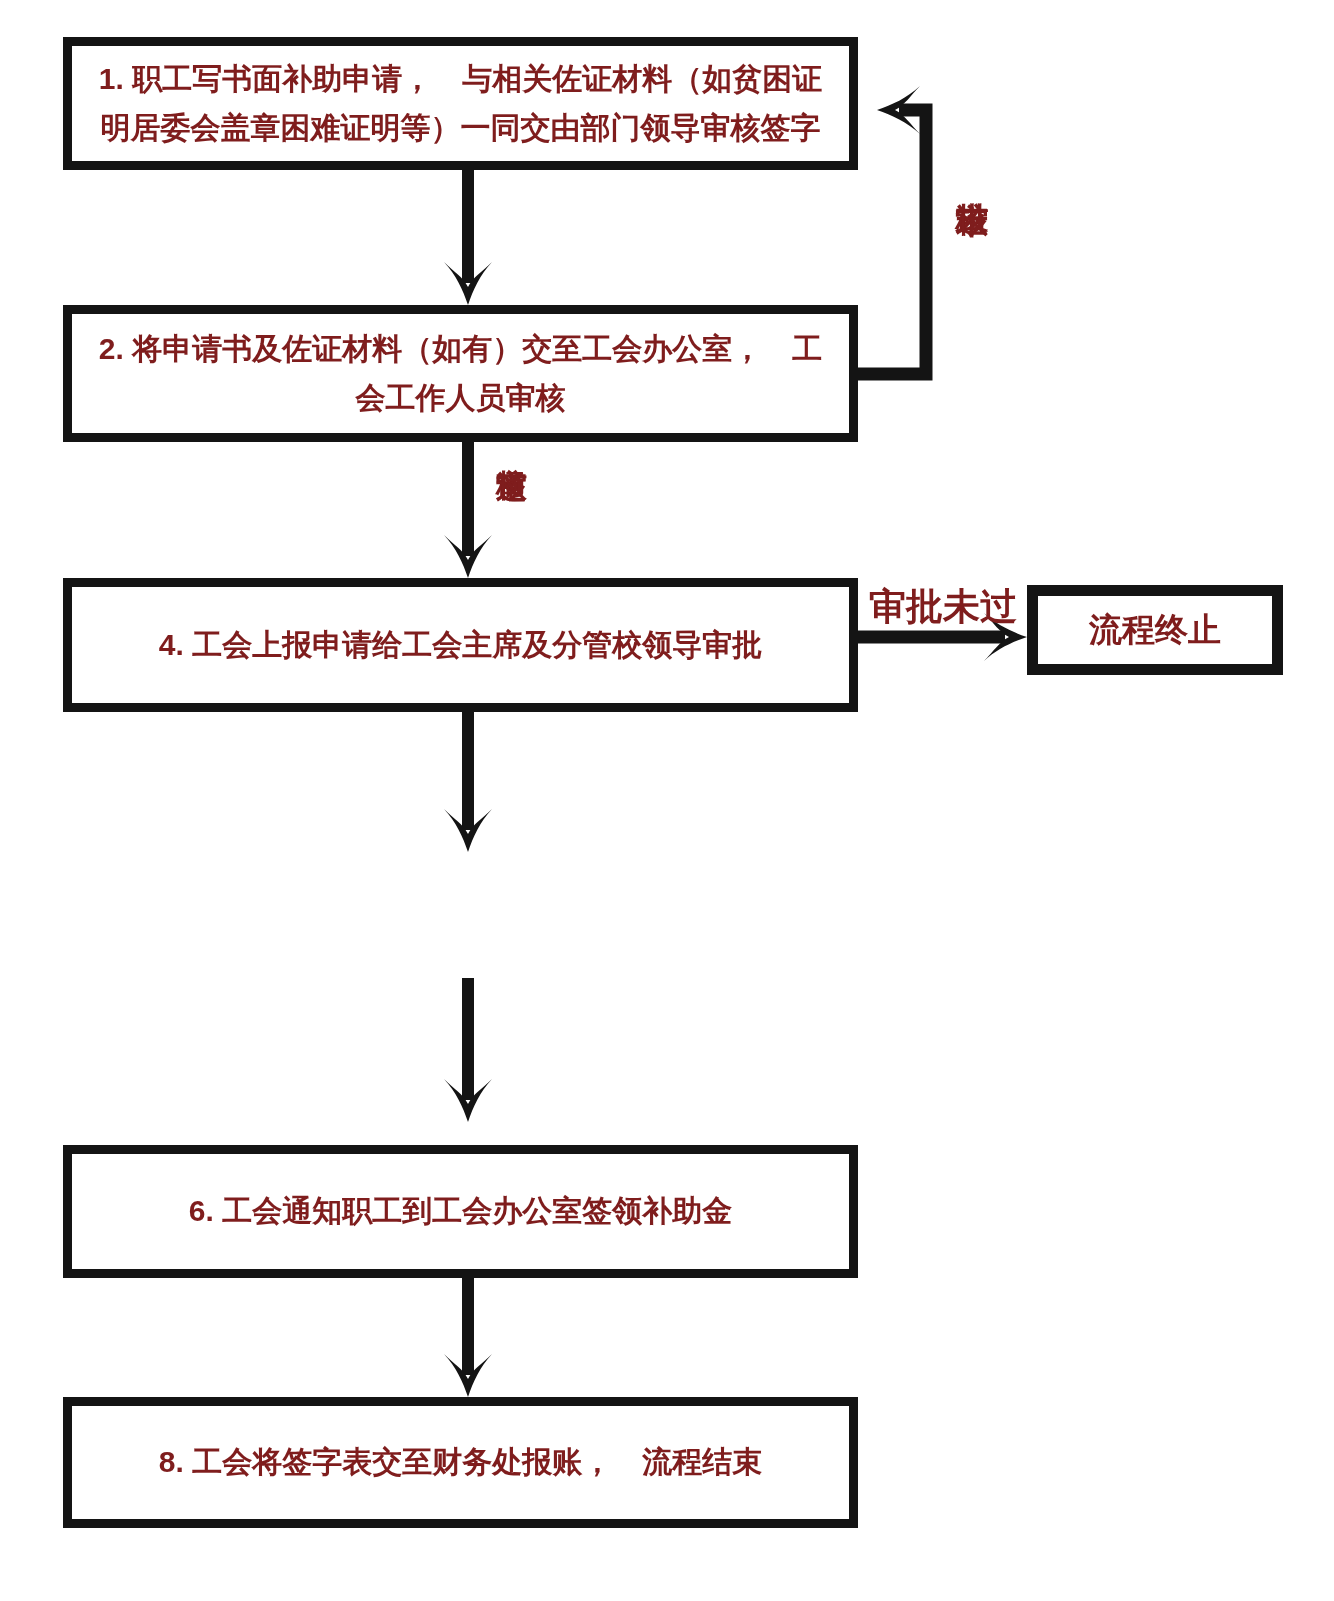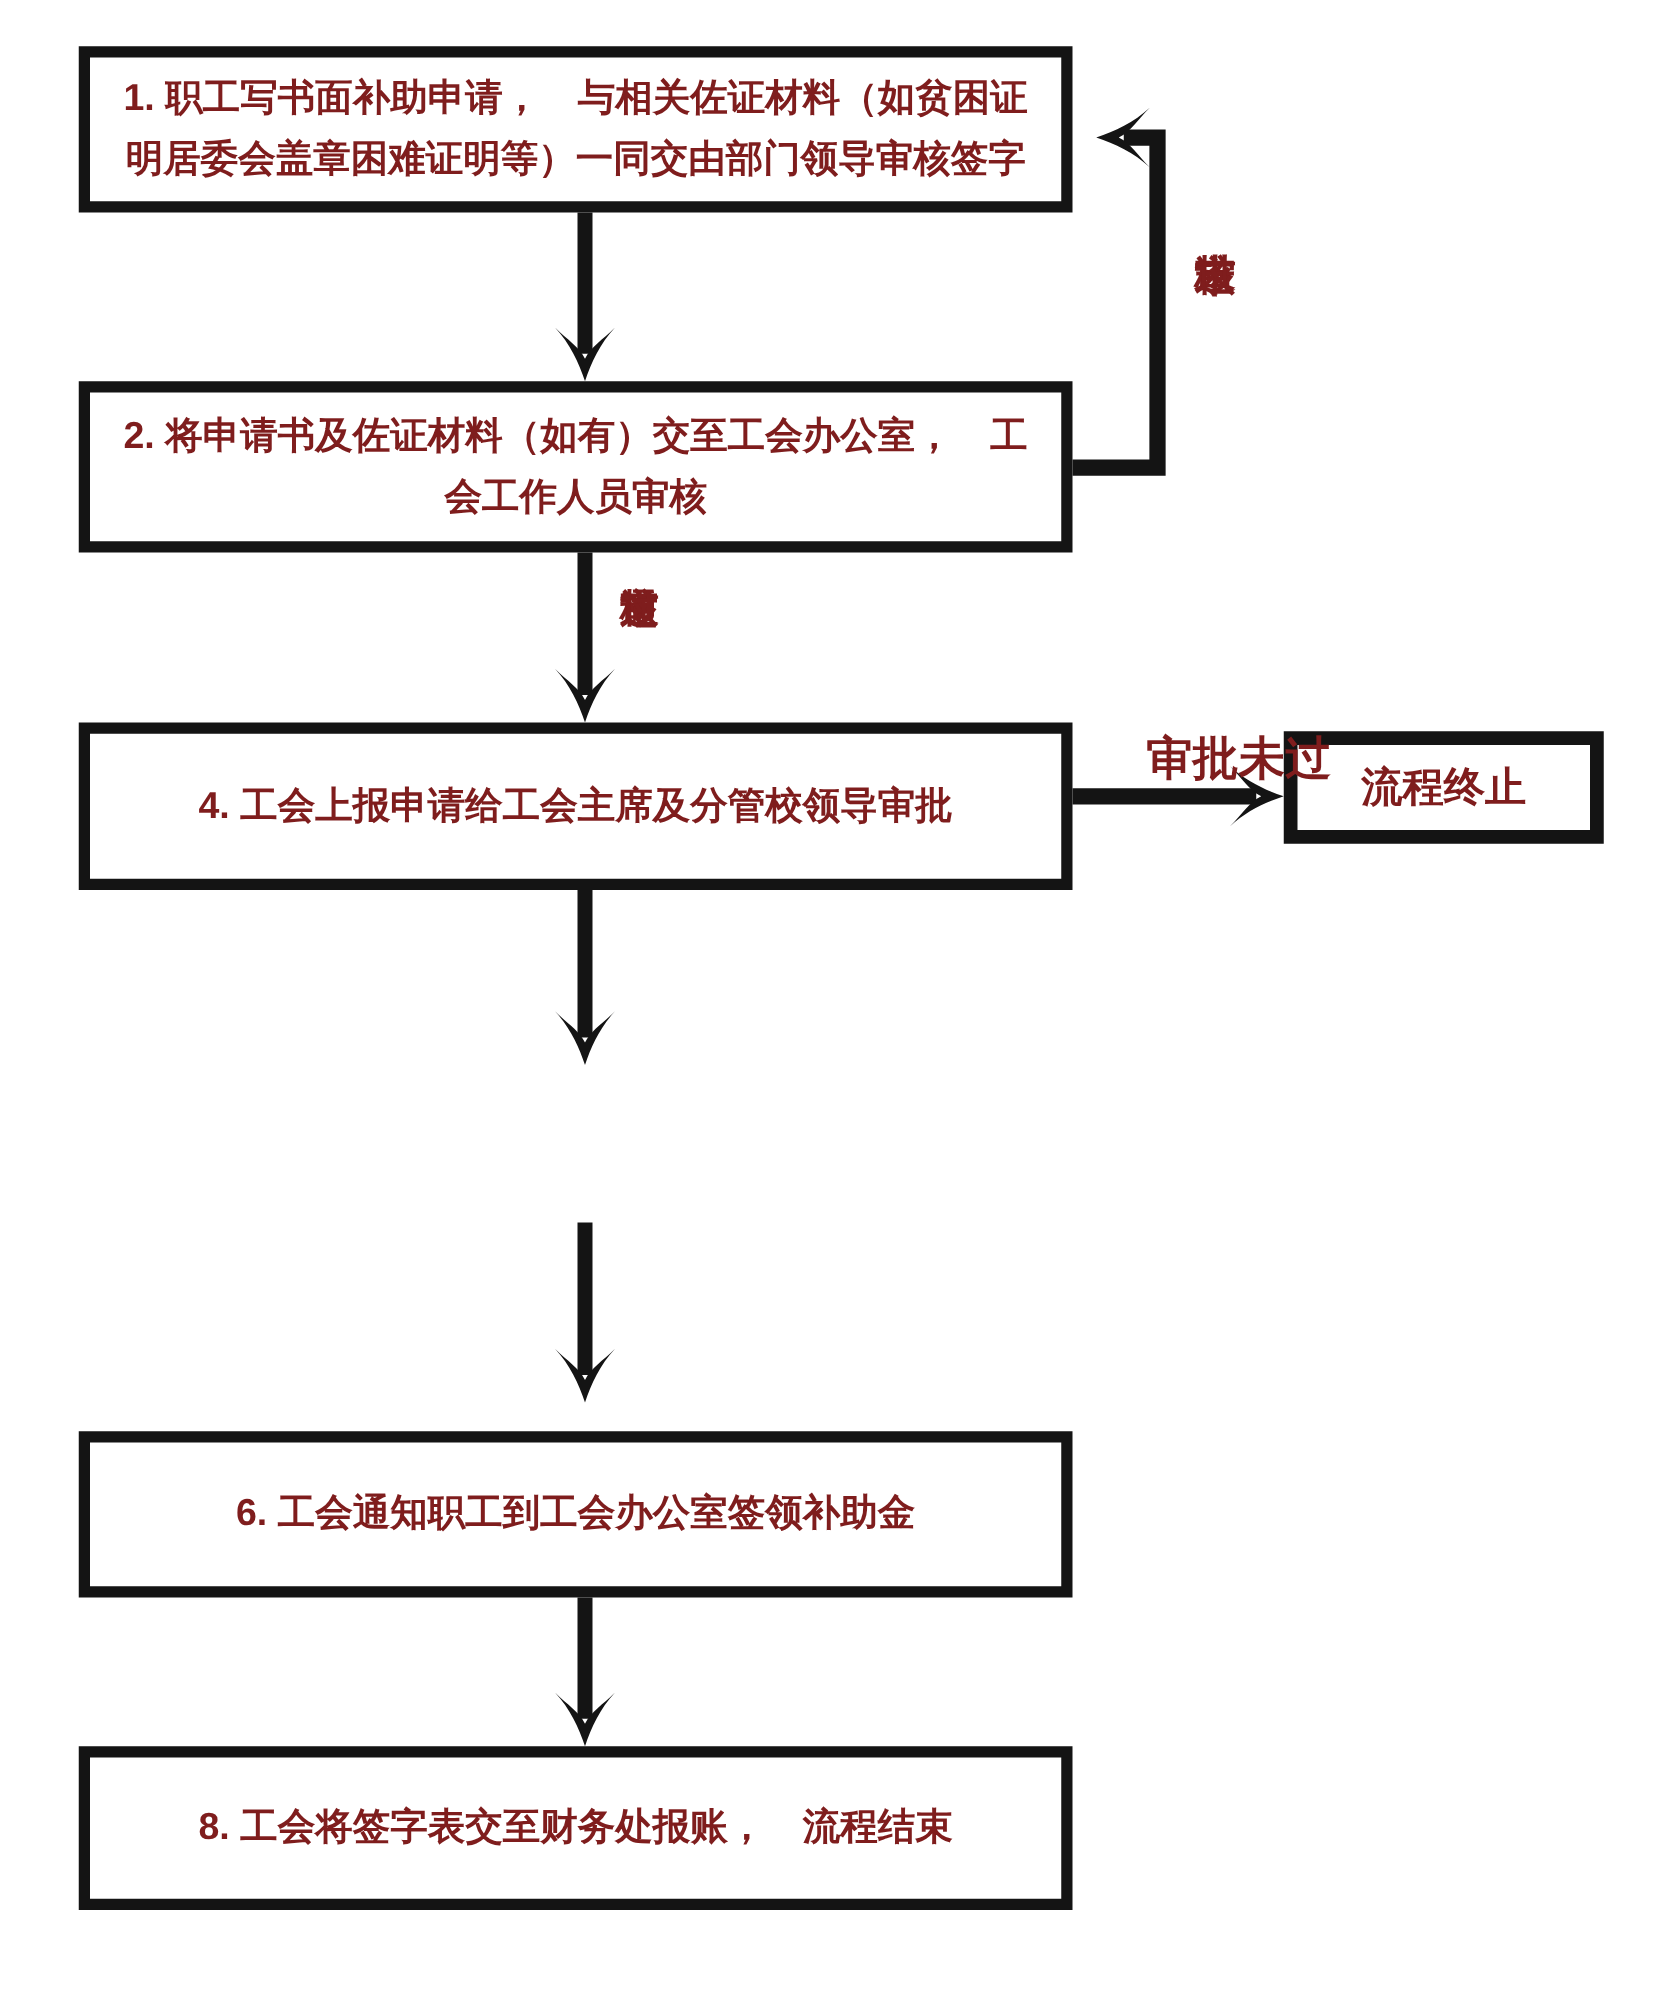--- a/index.html
+++ b/index.html
@@ -72,21 +72,20 @@
   }
   .hlabel-approval-failed {
     position: absolute;
     left: 863px;
     top: 588px;
     width: 160px;
     text-align: center;
     font-size: 37px;
     font-weight: 700;
     line-height: 1;
-    margin-left: 48px;
   }
 </style>
 </head>
 <body>
 
 <div class="canvas">
 
   <svg class="arrows-svg" viewBox="0 0 1334 1601" xmlns="http://www.w3.org/2000/svg">
     <defs>
       <path id="arrowhead" d="M 0 0 C -5 -15 -12 -30 -24 -43 C -14 -33 -5 -28 0 -18 C 5 -28 14 -33 24 -43 C 12 -30 5 -15 0 0 Z" fill="#141414"></path>

